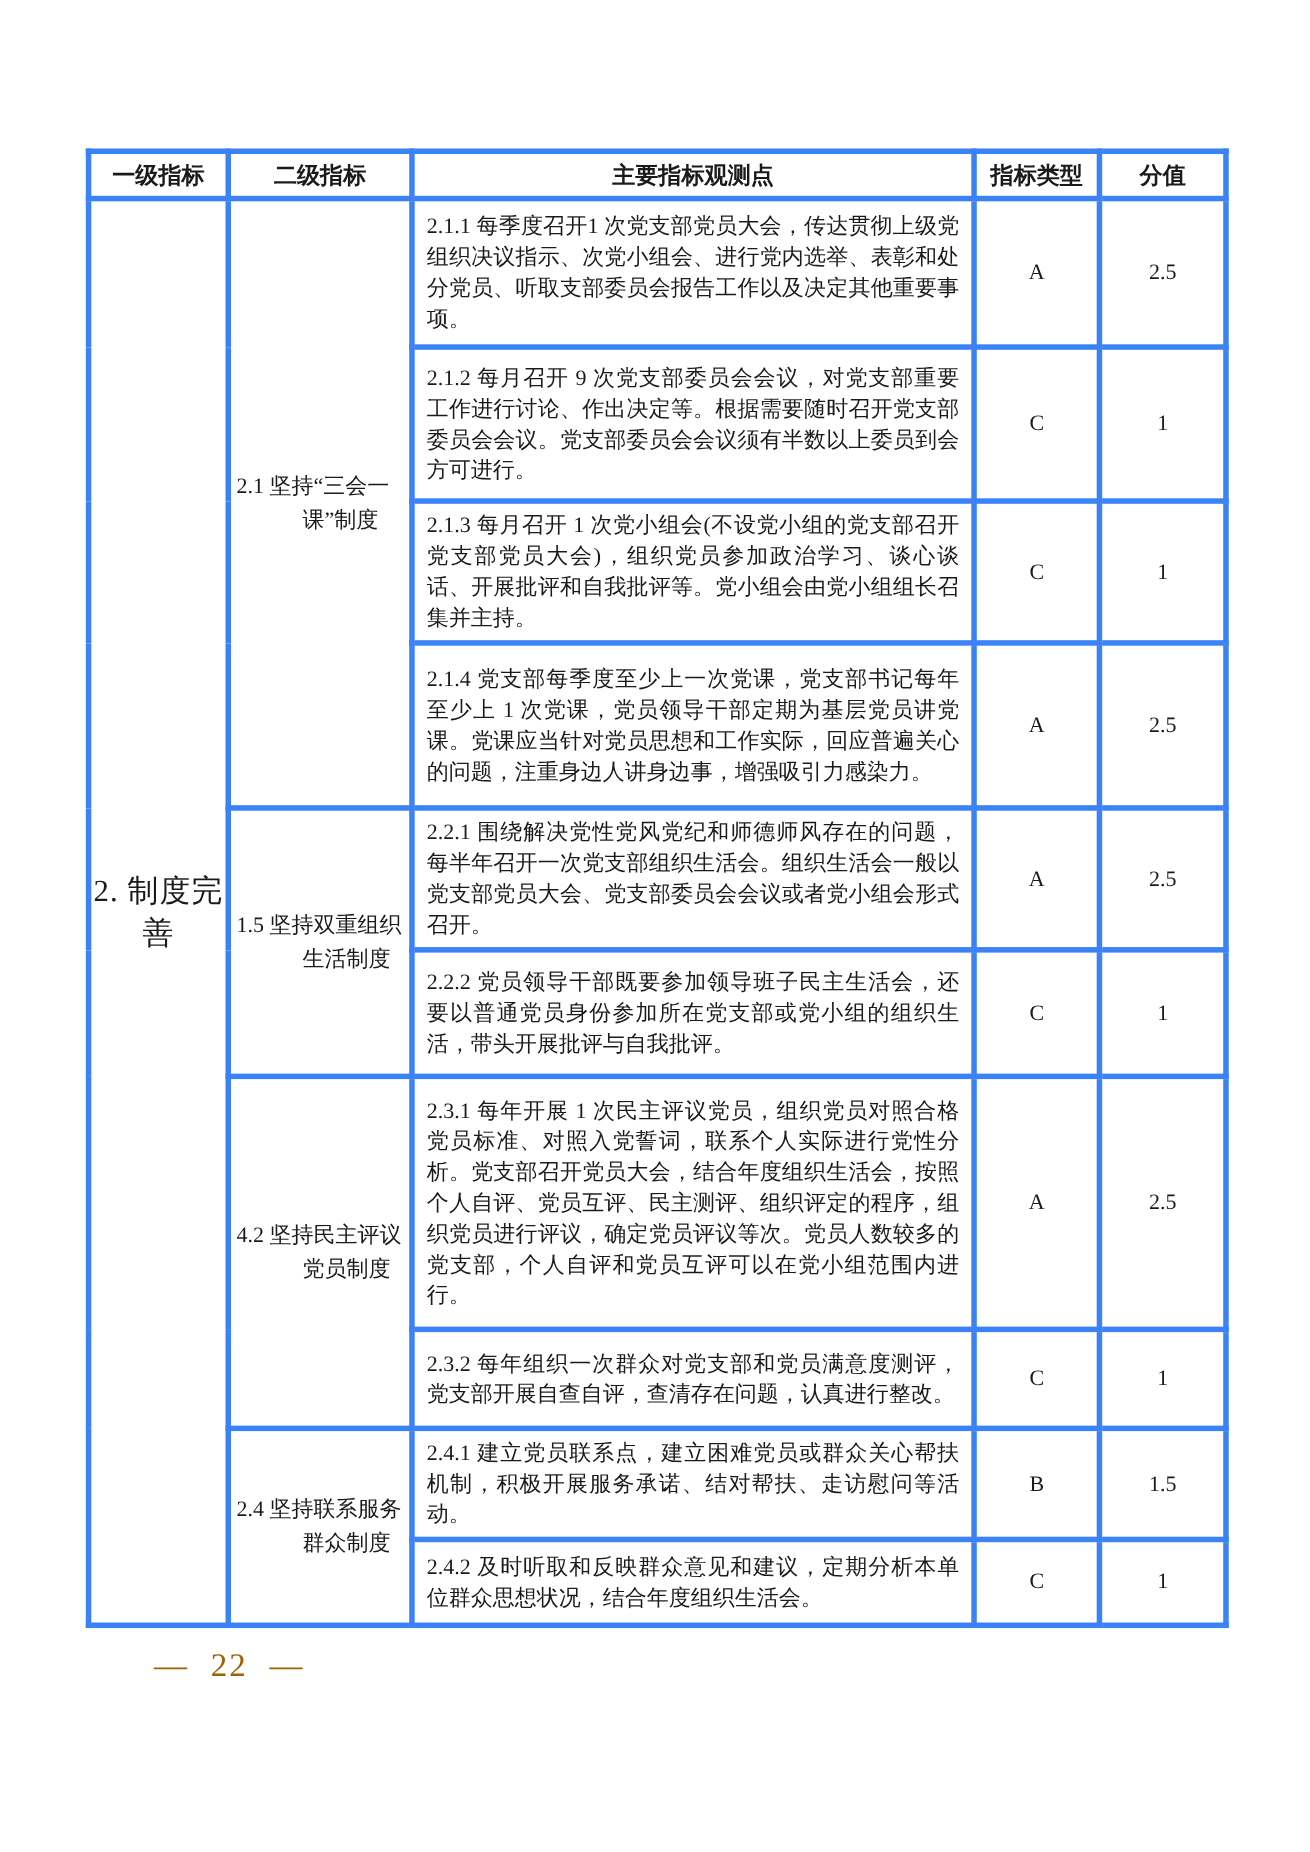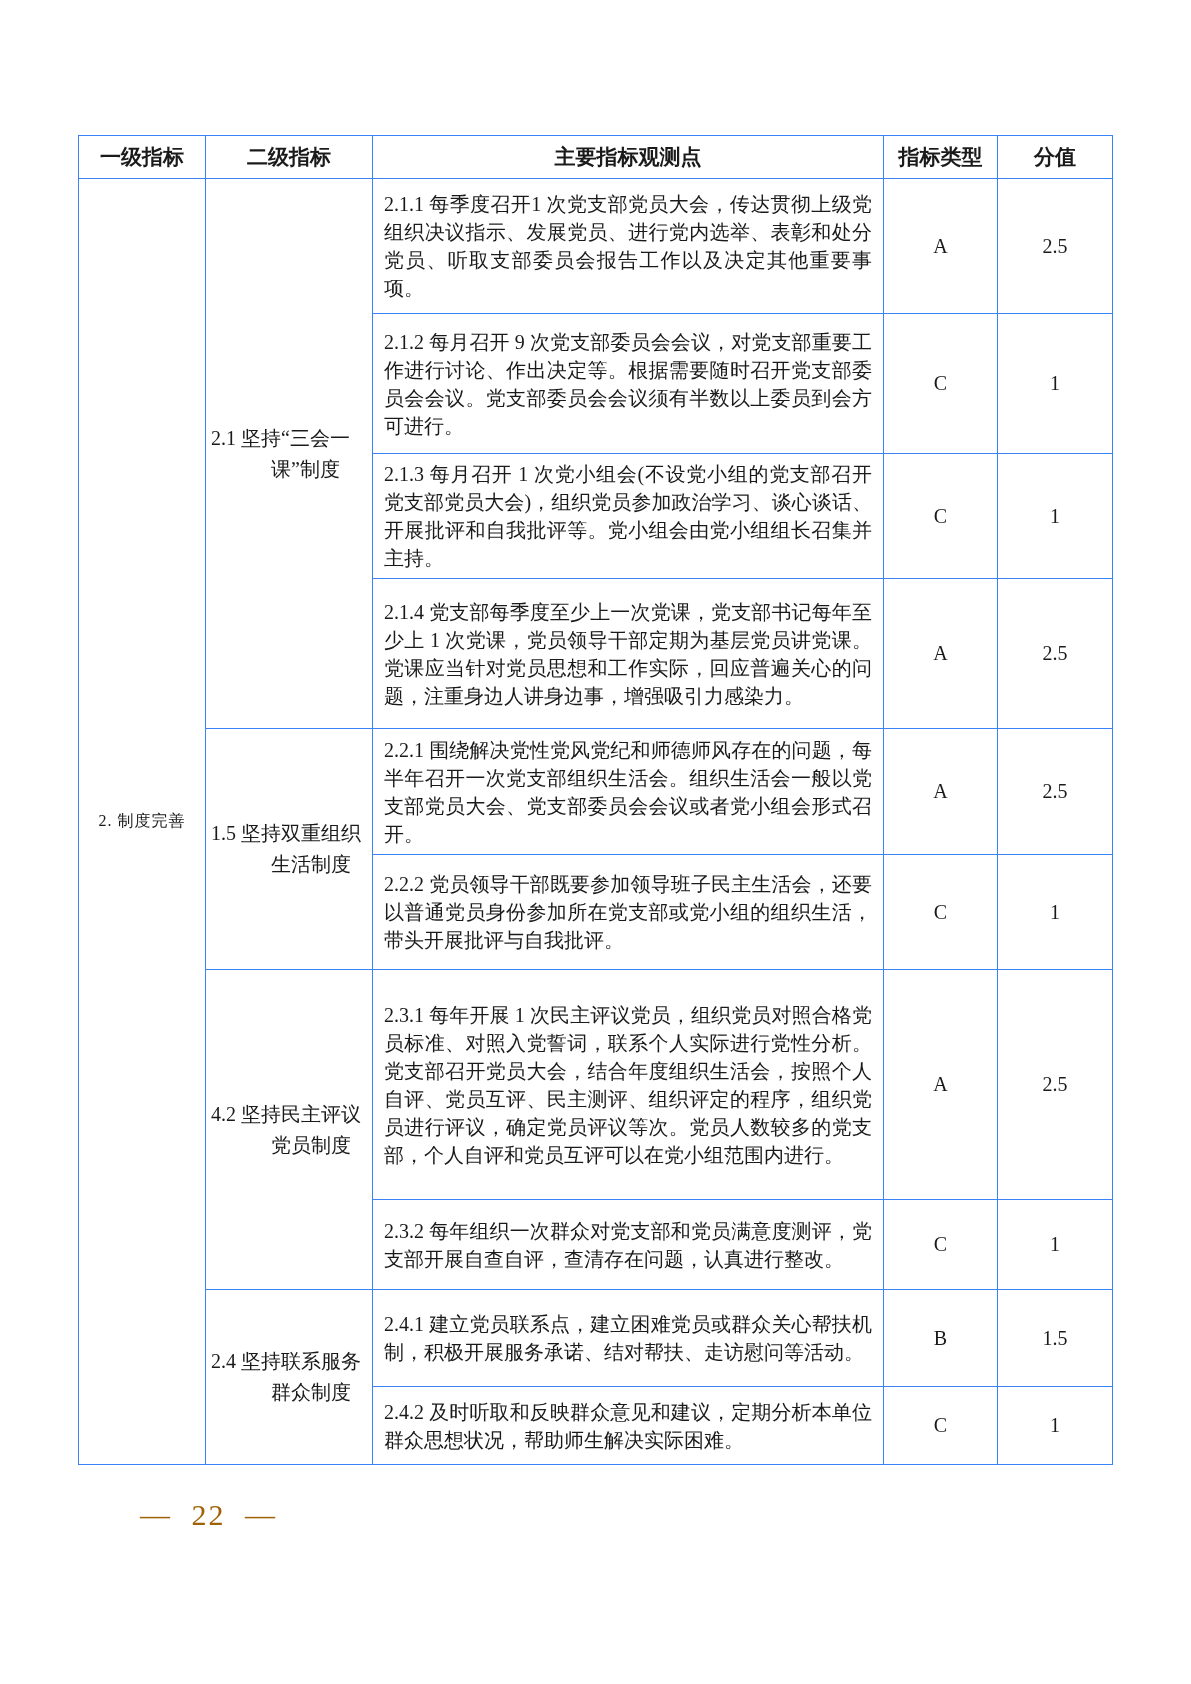--- a/index.html
+++ b/index.html
@@ -5,31 +5,31 @@
   html,body{margin:0;padding:0;}
   body{
     width:1191px;height:1684px;position:relative;background:#ffffff;
     font-family:"Liberation Serif","DejaVu Serif",serif;color:#1a1a1a;
   }
   .page{position:absolute;inset:0;background:#ffffff;}
   table.indicator{
     position:absolute;left:78px;top:135px;width:1034px;
     border-collapse:collapse;table-layout:fixed;
   }
-  th,td{border:1px solid #3b82f6;padding:0;vertical-align:middle;overflow:hidden;background:#fff;}
+  th,td{border:5px solid #3b82f6;padding:0;vertical-align:middle;overflow:hidden;background:#fff;}
   th{
     font-family:"Liberation Sans","DejaVu Sans",sans-serif;
     font-weight:700;font-size:21px;text-align:center;
   }
   tr.hdr{height:43px;}
   tr.r1{height:135px;} tr.r2{height:140px;} tr.r3{height:119px;}
   tr.r4{height:150px;} tr.r5{height:126px;} tr.r6{height:115px;}
   tr.r7{height:230px;} tr.r8{height:90px;padding-left:18px;}  tr.r9{height:97px;}
   tr.r10{height:78px;}
-  td.c1{text-align:center;font-size:16px;letter-spacing:1px;}
+  td.c1{text-align:center;font-size:28px;letter-spacing:1px;}
   td.c2{padding:0 5px;}
   .glabel{
     font-size:20px;line-height:31px;
     padding-left:3em;text-indent:-3em;text-align:left;
   }
   .obs{
     font-size:20px;line-height:28px;text-align:justify;
     padding:6px 11px;
   }
   td.c4,td.c5{text-align:center;font-size:20px;}
@@ -61,21 +61,21 @@
         <th>分值</th>
       </tr>
     </thead>
     <tbody>
       <tr class="r1">
         <td class="c1" rowspan="10">2. 制度完善</td>
         <td class="c2" rowspan="4">
           <div class="glabel">2.1 坚持“三会一课”制度</div>
         </td>
         <td>
-          <div class="obs">2.1.1 每季度召开1 次党支部党员大会，传达贯彻上级党组织决议指示、发展党员、进行党内选举、表彰和处分党员、听取支部委员会报告工作以及决定其他重要事项。</div>
+          <div class="obs">2.1.1 每季度召开1 次党支部党员大会，传达贯彻上级党组织决议指示、次党小组会、进行党内选举、表彰和处分党员、听取支部委员会报告工作以及决定其他重要事项。</div>
         </td>
         <td class="c4">A</td>
         <td class="c5">2.5</td>
       </tr>
       <tr class="r2">
         <td>
           <div class="obs">2.1.2 每月召开 9 次党支部委员会会议，对党支部重要工作进行讨论、作出决定等。根据需要随时召开党支部委员会会议。党支部委员会会议须有半数以上委员到会方可进行。</div>
         </td>
         <td class="c4">C</td>
         <td class="c5">1</td>
@@ -133,21 +133,21 @@
           <div class="glabel">2.4 坚持联系服务群众制度</div>
         </td>
         <td>
           <div class="obs">2.4.1 建立党员联系点，建立困难党员或群众关心帮扶机制，积极开展服务承诺、结对帮扶、走访慰问等活动。</div>
         </td>
         <td class="c4">B</td>
         <td class="c5">1.5</td>
       </tr>
       <tr class="r10">
         <td>
-          <div class="obs">2.4.2 及时听取和反映群众意见和建议，定期分析本单位群众思想状况，帮助师生解决实际困难。</div>
+          <div class="obs">2.4.2 及时听取和反映群众意见和建议，定期分析本单位群众思想状况，结合年度组织生活会。</div>
         </td>
         <td class="c4">C</td>
         <td class="c5">1</td>
       </tr>
     </tbody>
   </table>
 
   <div class="footer">— 22 —</div>
 
 </div>

